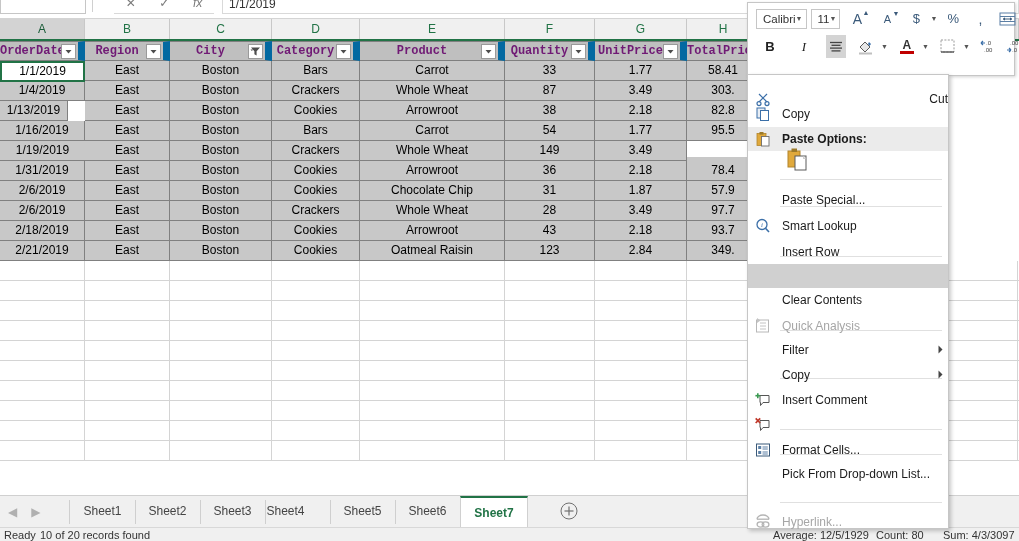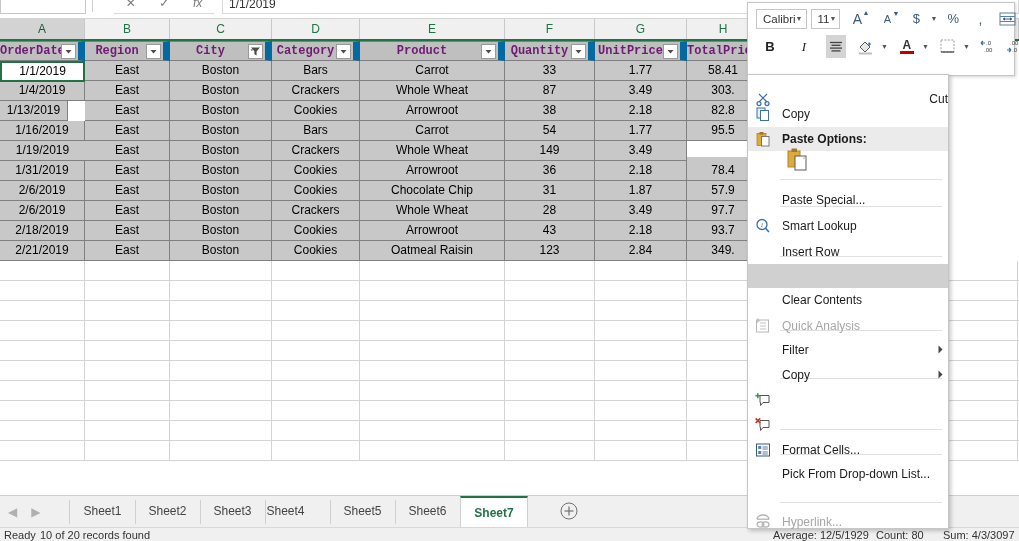--- a/index.html
+++ b/index.html
@@ -734,20 +734,21 @@
           </svg></span>
       </div>
       <div class="mi" style="top: 313px;">
         <span class="mi-icon">
           <svg width="16" height="16" viewBox="0 0 16 16">
             <path d="M5 3.5 L14 3.5 L14 10.5 L8 10.5 L5.5 13.5 L5.5 10.5 L5 10.5 Z" fill="#fff" stroke="#555" stroke-width="1"></path>
             <line x1="2.8" y1="1.2" x2="2.8" y2="6.2" stroke="#3c9a52" stroke-width="1.6"></line>
             <line x1="0.4" y1="3.7" x2="5.3" y2="3.7" stroke="#3c9a52" stroke-width="1.6"></line>
           </svg>
         </span>
+        <span class="mi-label">Insert Comment</span>
       </div>
       <div class="mi" style="top: 338px;">
         <span class="mi-icon">
           <svg width="16" height="16" viewBox="0 0 16 16">
             <path d="M5 3.5 L14 3.5 L14 10.5 L8 10.5 L5.5 13.5 L5.5 10.5 L5 10.5 Z" fill="#fff" stroke="#555" stroke-width="1"></path>
             <line x1="0.7" y1="1.3" x2="5.2" y2="6" stroke="#c0392b" stroke-width="1.7"></line>
             <line x1="5.2" y1="1.3" x2="0.7" y2="6" stroke="#c0392b" stroke-width="1.7"></line>
           </svg>
         </span>
       </div>

